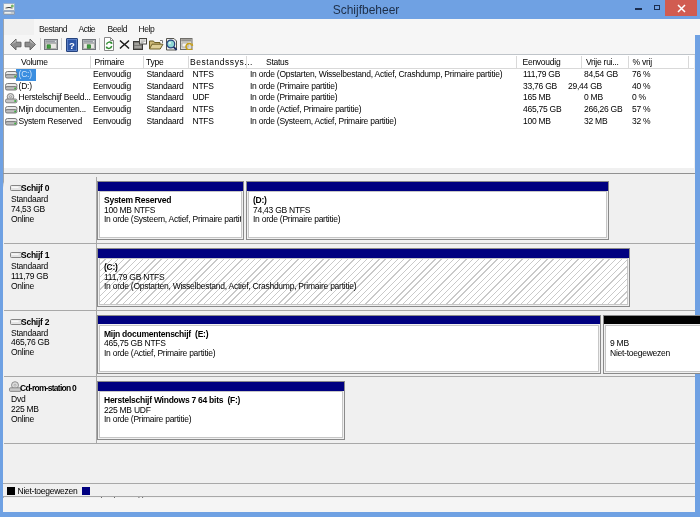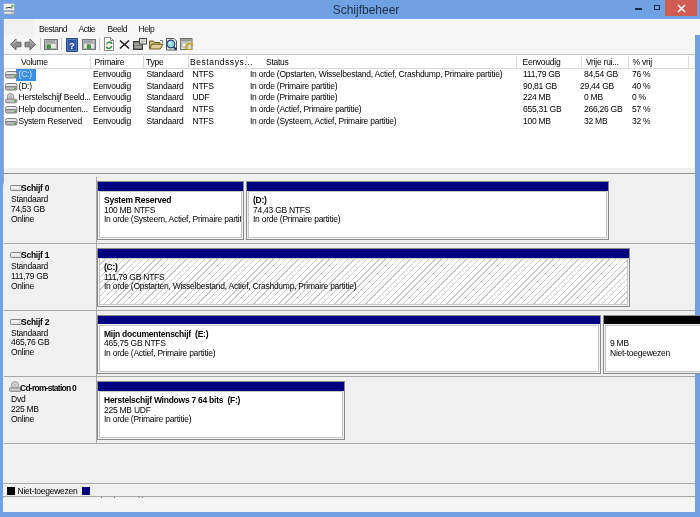--- a/index.html
+++ b/index.html
@@ -167,52 +167,52 @@
       <svg class="cell" style="left:0.5px;top:2px" width="13" height="8">
           <rect x="0.5" y="0.5" width="11.5" height="4.5" rx="2" fill="#e9e9e9" stroke="#6e6e6e" stroke-width="0.9"></rect>
           <rect x="0.5" y="3.6" width="11.5" height="3.4" rx="1.5" fill="#bdbdbd" stroke="#6e6e6e" stroke-width="0.9"></rect>
           <circle cx="10.2" cy="5.6" r="1" fill="#3fae3f"></circle>
         </svg>
         <span class="cell" style="left:14.6px">(D:)</span>
       <span class="cell" style="left:89px">Eenvoudig</span>
         <span class="cell" style="left:142.5px">Standaard</span>
         <span class="cell" style="left:188.5px">NTFS</span>
       <span class="cell" style="left:246px">In orde (Primaire partitie)</span>
-      <span class="cell" style="left:519px">90,81 GB</span>
-        <span class="cell" style="left:576px">29,44 GB</span>
+      <span class="cell" style="left:519px">33,76 GB</span>
+        <span class="cell" style="left:564px">29,44 GB</span>
         <span class="cell" style="left:628px">40 %</span>
     </div>
     <div class="row" style="top:37.4px">
       <svg class="cell" style="left:0.5px;top:0.5px" width="13" height="11">
           <circle cx="5.5" cy="3.8" r="3.3" fill="#d9d9d9" stroke="#6e6e6e" stroke-width="0.8"></circle>
           <circle cx="5.5" cy="3.8" r="1" fill="#f6f6f6" stroke="#6e6e6e" stroke-width="0.6"></circle>
           <rect x="0.5" y="6" width="11.5" height="3.8" rx="1.5" fill="#c4c4c4" stroke="#6e6e6e" stroke-width="0.8"></rect>
           <circle cx="10.2" cy="7.9" r="1" fill="#3fae3f"></circle>
         </svg>
         <span class="cell" style="left:14.6px">Herstelschijf Beeld...</span>
       <span class="cell" style="left:89px">Eenvoudig</span>
         <span class="cell" style="left:142.5px">Standaard</span>
         <span class="cell" style="left:188.5px">UDF</span>
       <span class="cell" style="left:246px">In orde (Primaire partitie)</span>
-      <span class="cell" style="left:519px">224 MB</span>
+      <span class="cell" style="left:519px">165 MB</span>
         <span class="cell" style="left:580px">0 MB</span>
         <span class="cell" style="left:628px">0 %</span>
     </div>
     <div class="row" style="top:49px">
       <svg class="cell" style="left:0.5px;top:2px" width="13" height="8">
           <rect x="0.5" y="0.5" width="11.5" height="4.5" rx="2" fill="#e9e9e9" stroke="#6e6e6e" stroke-width="0.9"></rect>
           <rect x="0.5" y="3.6" width="11.5" height="3.4" rx="1.5" fill="#bdbdbd" stroke="#6e6e6e" stroke-width="0.9"></rect>
           <circle cx="10.2" cy="5.6" r="1" fill="#3fae3f"></circle>
         </svg>
-        <span class="cell" style="left:14.6px">Help documenten...</span>
+        <span class="cell" style="left:14.6px">Mijn documenten...</span>
       <span class="cell" style="left:89px">Eenvoudig</span>
         <span class="cell" style="left:142.5px">Standaard</span>
         <span class="cell" style="left:188.5px">NTFS</span>
       <span class="cell" style="left:246px">In orde (Actief, Primaire partitie)</span>
-      <span class="cell" style="left:519px">655,31 GB</span>
+      <span class="cell" style="left:519px">465,75 GB</span>
         <span class="cell" style="left:580px">266,26 GB</span>
         <span class="cell" style="left:628px">57 %</span>
     </div>
     <div class="row" style="top:60.6px">
       <svg class="cell" style="left:0.5px;top:2px" width="13" height="8">
           <rect x="0.5" y="0.5" width="11.5" height="4.5" rx="2" fill="#e9e9e9" stroke="#6e6e6e" stroke-width="0.9"></rect>
           <rect x="0.5" y="3.6" width="11.5" height="3.4" rx="1.5" fill="#bdbdbd" stroke="#6e6e6e" stroke-width="0.9"></rect>
           <circle cx="10.2" cy="5.6" r="1" fill="#3fae3f"></circle>
         </svg>
         <span class="cell" style="left:14.6px">System Reserved</span>

